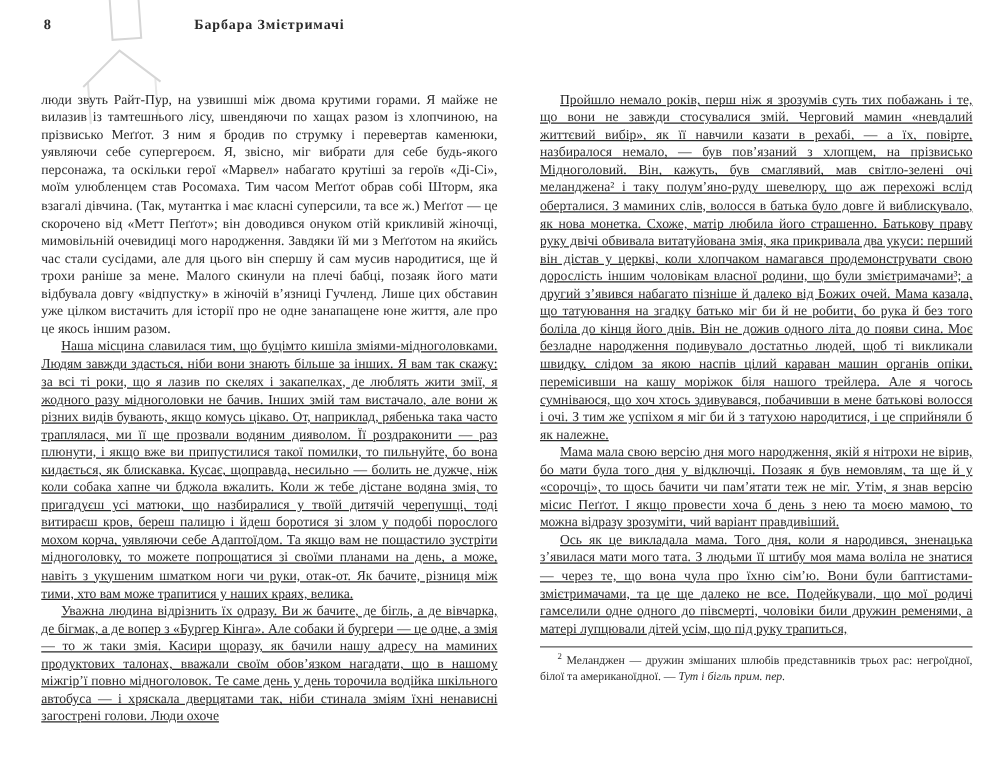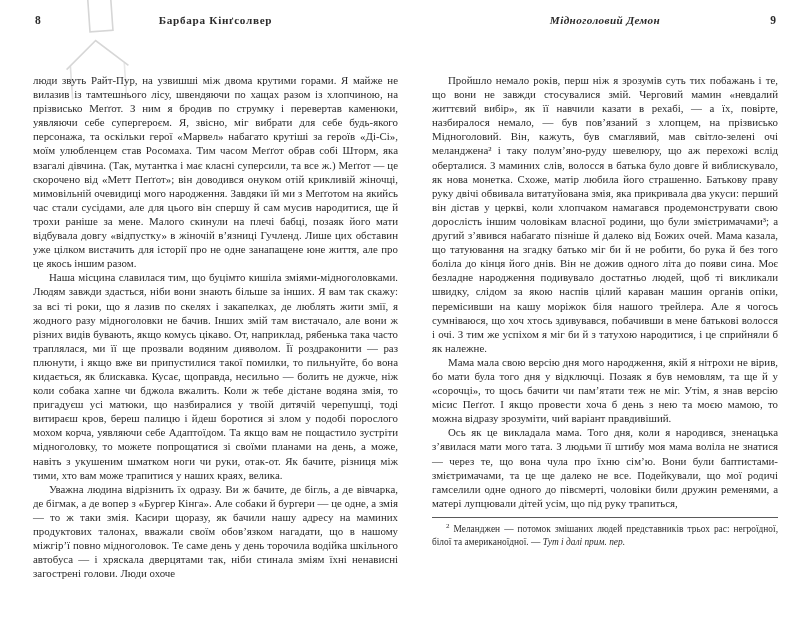--- a/index.html
+++ b/index.html
@@ -32,21 +32,21 @@
   .pagebody {
     position: absolute;
     top: 44px; left: 0; right: 0;
     font-size: 10.9px;
     line-height: 14.1px;
     text-align: justify;
     z-index: 2;
     margin-top: 29px;
   }
   .pagebody p { margin: 0; padding: 0; }
-  .pagebody p.indent { text-indent: 16px; }
+  .pagebody p.indent { text-indent: 16px; text-decoration: underline; }
 
   .footnotes {
     position: absolute;
     left: 0; right: 0; top: 517px;
     font-size: 9.4px;
     line-height: 13.2px;
     text-align: justify;
     z-index: 2;
   }
   .fn-rule { border-top: 1px solid #5a5a5a; width: 100%; height: 0; margin: 0 0 5px 0; }
@@ -72,42 +72,38 @@
       <g stroke="#d6d6d6" stroke-width="1.6" fill="none" transform="rotate(-4 60 50)">
         <rect x="62" y="-12" width="23" height="48"></rect>
         <path d="M 36 72 L 67 45 L 98 72"></path>
         <path d="M 40 69 L 40 102" opacity="0.75"></path>
         <path d="M 94 69 L 94 102" opacity="0.55"></path>
       </g>
     </svg>
 
     <header class="pagehead">
       <span class="pagenum pos-left">8</span>
-      <span class="running">Барбара Кінґсолвер</span>
+      <span class="running">Барбара Змієтримачі</span>
     </header>
 
     <div class="pagebody">
       <p>люди звуть Райт-Пур, на узвишші між двома крутими горами. Я майже не вилазив із тамтешнього лісу, швендяючи по хащах разом із хлопчиною, на прізвисько Меґґот. З ним я бродив по струмку і перевертав каменюки, уявляючи себе супергероєм. Я, звісно, міг вибрати для себе будь-якого персонажа, та оскільки герої «Марвел» набагато крутіші за героїв «Ді-Сі», моїм улюбленцем став Росомаха. Тим часом Меґґот обрав собі Шторм, яка взагалі дівчина. (Так, мутантка і має класні суперсили, та все ж.) Меґґот — це скорочено від «Метт Пеґґот»; він доводився онуком отій крикливій жіночці, мимовільній очевидиці мого народження. Завдяки їй ми з Меґґотом на якийсь час стали сусідами, але для цього він спершу й сам мусив народитися, ще й трохи раніше за мене. Малого скинули на плечі бабці, позаяк його мати відбувала довгу «відпустку» в жіночій в’язниці Гучленд. Лише цих обставин уже цілком вистачить для історії про не одне занапащене юне життя, але про це якось іншим разом.</p>
       <p class="indent">Наша місцина славилася тим, що буцімто кишіла зміями-мідноголовками. Людям завжди здасться, ніби вони знають більше за інших. Я вам так скажу: за всі ті роки, що я лазив по скелях і закапелках, де люблять жити змії, я жодного разу мідноголовки не бачив. Інших змій там вистачало, але вони ж різних видів бувають, якщо комусь цікаво. От, наприклад, рябенька така часто траплялася, ми її ще прозвали водяним дияволом. Її роздраконити — раз плюнути, і якщо вже ви припустилися такої помилки, то пильнуйте, бо вона кидається, як блискавка. Кусає, щоправда, несильно — болить не дужче, ніж коли собака хапне чи бджола вжалить. Коли ж тебе дістане водяна змія, то пригадуєш усі матюки, що назбиралися у твоїй дитячій черепушці, тоді витираєш кров, береш палицю і йдеш боротися зі злом у подобі порослого мохом корча, уявляючи себе Адаптоїдом. Та якщо вам не пощастило зустріти мідноголовку, то можете попрощатися зі своїми планами на день, а може, навіть з укушеним шматком ноги чи руки, отак-от. Як бачите, різниця між тими, хто вам може трапитися у наших краях, велика.</p>
       <p class="indent">Уважна людина відрізнить їх одразу. Ви ж бачите, де бігль, а де вівчарка, де бігмак, а де вопер з «Бургер Кінга». Але собаки й бургери — це одне, а змія — то ж таки змія. Касири щоразу, як бачили нашу адресу на маминих продуктових талонах, вважали своїм обов’язком нагадати, що в нашому міжгір’ї повно мідноголовок. Те саме день у день торочила водійка шкільного автобуса — і хряскала дверцятами так, ніби стинала зміям їхні ненависні загострені голови. Люди охоче</p>
     </div>
   </section>
 
   <section class="page page-right">
 
-    <header class="pagehead">
-      <span class="running italic">Мідноголовий Демон</span>
-      <span class="pagenum pos-right">9</span>
-    </header>
 
     <div class="pagebody">
       <p class="indent">Пройшло немало років, перш ніж я зрозумів суть тих побажань і те, що вони не завжди стосувалися змій. Черговий мамин «невдалий життєвий вибір», як її навчили казати в рехабі, — а їх, повірте, назбиралося немало, — був пов’язаний з хлопцем, на прізвисько Мідноголовий. Він, кажуть, був смаглявий, мав світло-зелені очі меланджена² і таку полум’яно-руду шевелюру, що аж перехожі вслід оберталися. З маминих слів, волосся в батька було довге й виблискувало, як нова монетка. Схоже, матір любила його страшенно. Батькову праву руку двічі обвивала витатуйована змія, яка прикривала два укуси: перший він дістав у церкві, коли хлопчаком намагався продемонструвати свою дорослість іншим чоловікам власної родини, що були змієтримачами³; а другий з’явився набагато пізніше й далеко від Божих очей. Мама казала, що татуювання на згадку батько міг би й не робити, бо рука й без того боліла до кінця його днів. Він не дожив одного літа до появи сина. Моє безладне народження подивувало достатньо людей, щоб ті викликали швидку, слідом за якою наспів цілий караван машин органів опіки, перемісивши на кашу моріжок біля нашого трейлера. Але я чогось сумніваюся, що хоч хтось здивувався, побачивши в мене батькові волосся і очі. З тим же успіхом я міг би й з татухою народитися, і це сприйняли б як належне.</p>
       <p class="indent">Мама мала свою версію дня мого народження, якій я нітрохи не вірив, бо мати була того дня у відключці. Позаяк я був немовлям, та ще й у «сорочці», то щось бачити чи пам’ятати теж не міг. Утім, я знав версію місис Пеґґот. І якщо провести хоча б день з нею та моєю мамою, то можна відразу зрозуміти, чий варіант правдивіший.</p>
       <p class="indent">Ось як це викладала мама. Того дня, коли я народився, зненацька з’явилася мати мого тата. З людьми її штибу моя мама воліла не знатися — через те, що вона чула про їхню сім’ю. Вони були баптистами-змієтримачами, та це ще далеко не все. Подейкували, що мої родичі гамселили одне одного до півсмерті, чоловіки били дружин ременями, а матері лупцювали дітей усім, що під руку трапиться,</p>
     </div>
 
     <footer class="footnotes">
       <div class="fn-rule"></div>
-      <p class="fn"><sup>2</sup><span> Меланджен — потомок змішаних людей представників трьох рас: негроїдної, білої та американоїдної. — </span><span class="it">Тут і далі прим. пер.</span></p>
+      <p class="fn"><sup>2</sup><span> Меланджен — дружин змішаних шлюбів представників трьох рас: негроїдної, білої та американоїдної. — </span><span class="it">Тут і бігль прим. пер.</span></p>
     </footer>
   </section>
 
 </div>
 
 </body></html>

